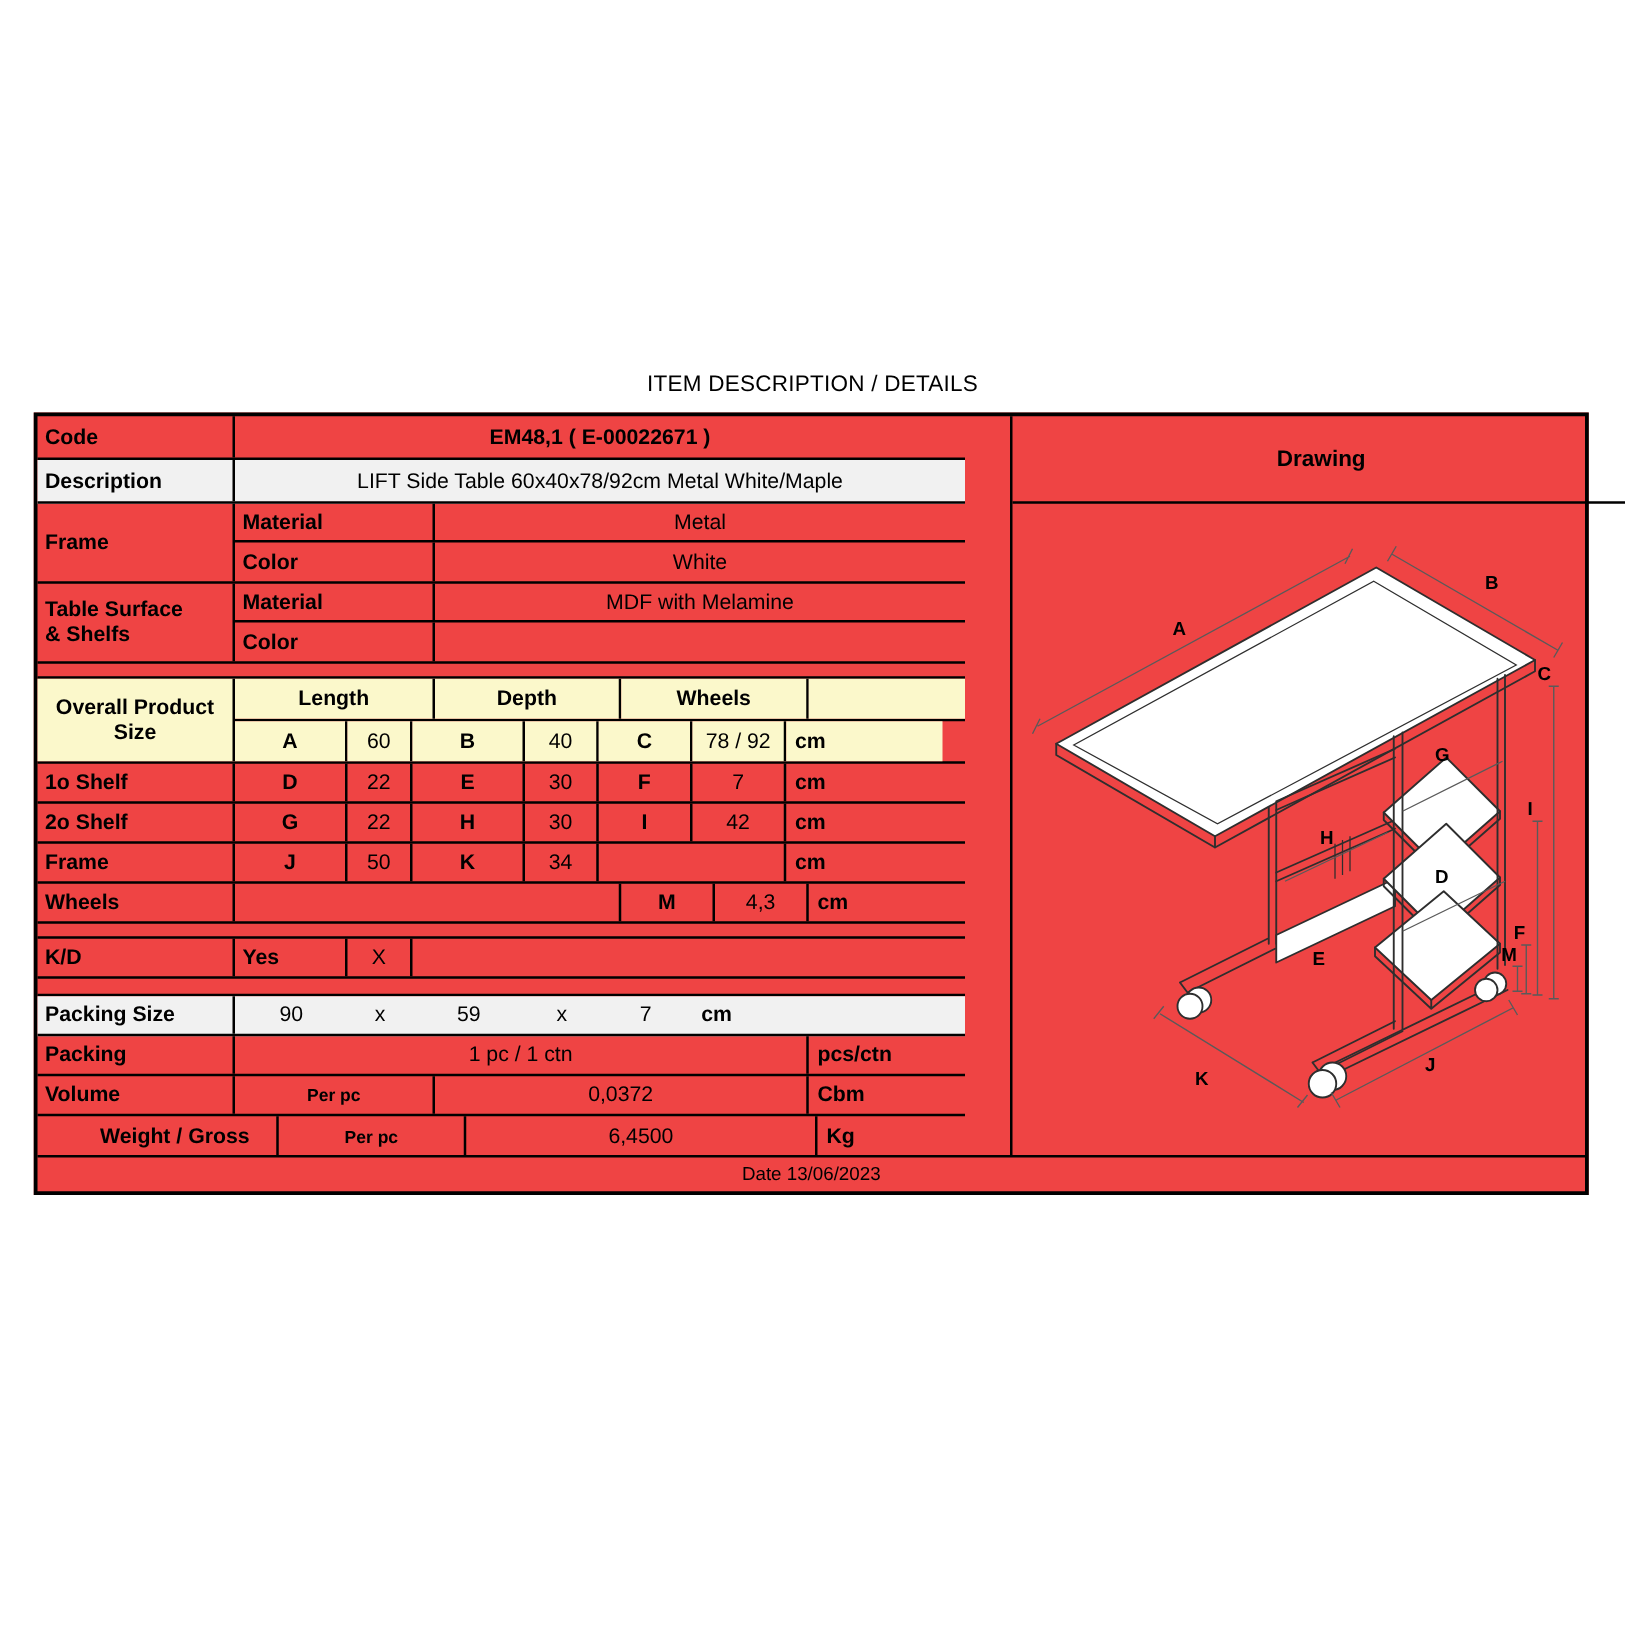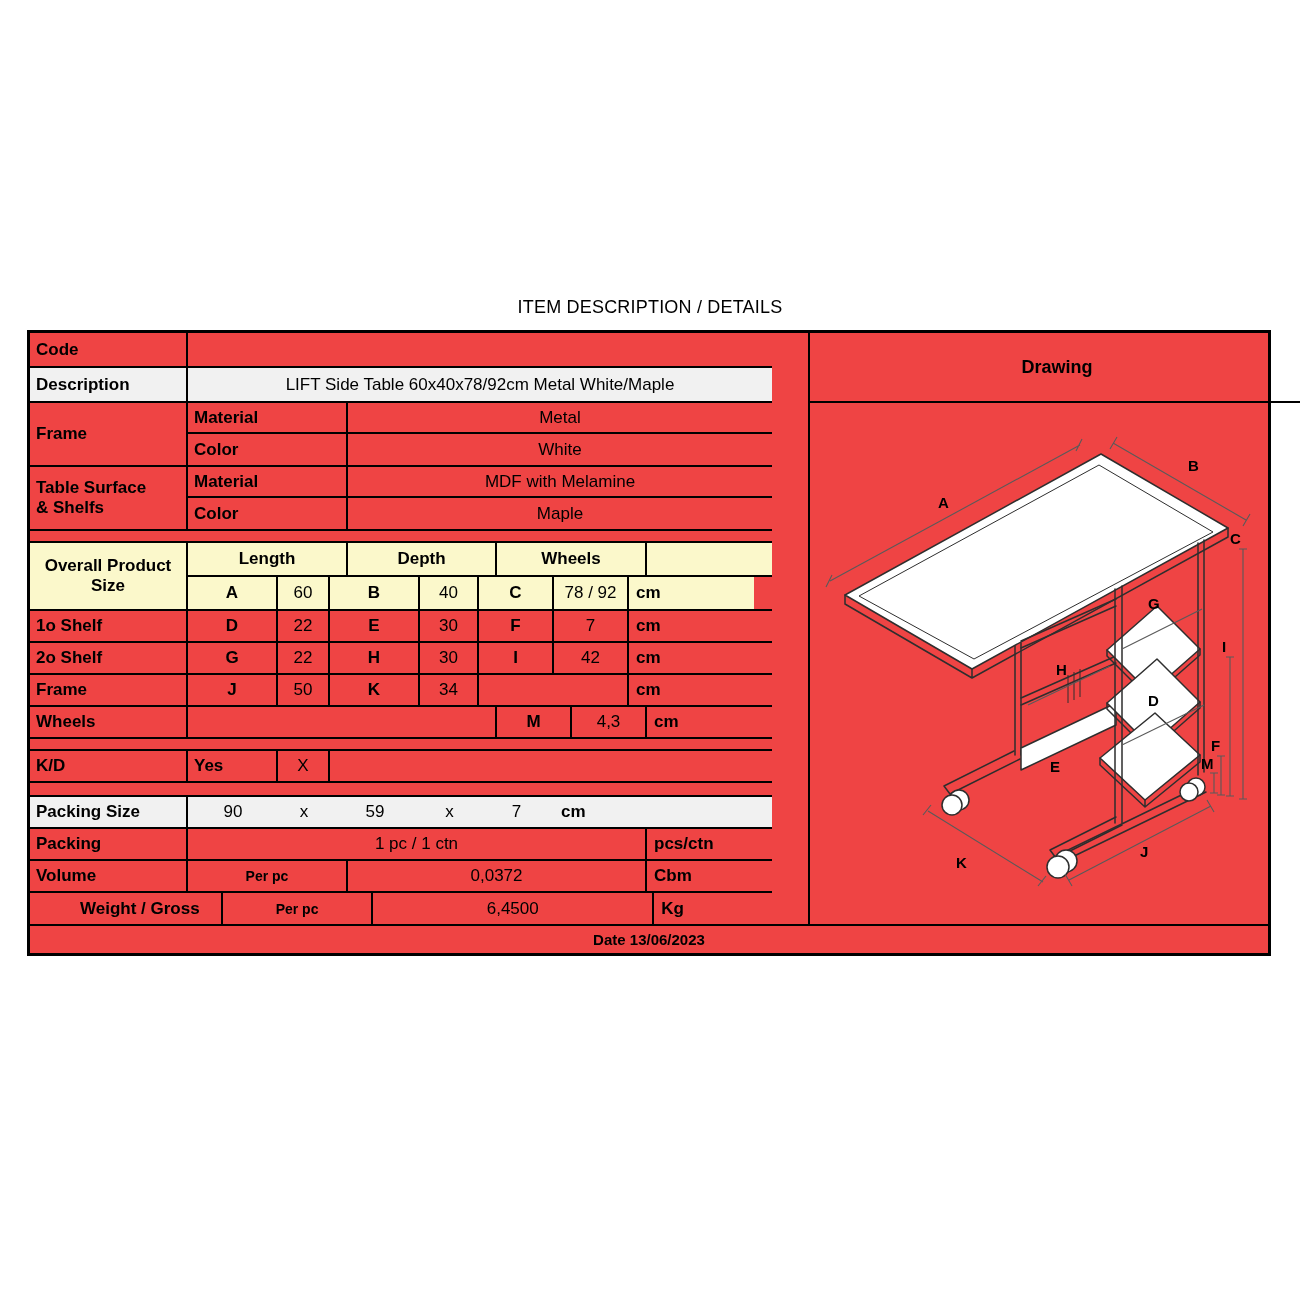--- a/index.html
+++ b/index.html
@@ -33,38 +33,39 @@
   .w90{width:90px} .w70{width:52px} .w59{width:59px} .w75{width:75px} .w125{width:125px}
   .w149{width:149px} .w150{width:150px} .w309{width:309px} .w459{width:459px} .w299{width:299px}
   .twoline { display:flex; flex-direction:column; align-items:flex-start; justify-content:center;
     line-height:1.18; }
   .twoline.center { align-items:center; }
   .right { width:496px; border-left:2px solid #000; display:flex; flex-direction:column;margin-left:36px; }
   .drawhead { height:70px; border-bottom:2px solid #000; display:flex; align-items:center;
     justify-content:center; font-weight:bold; font-size:18px; }
   .drawarea { height:515px; position:relative; }
   .daterow { height:27px; display:flex; align-items:center; justify-content:center;
-    font-weight:bold; font-size:15px; }
+    font-weight:normal; font-size:15px; }
   svg .ln { stroke:#2e2e2e; stroke-width:1.5; fill:none; stroke-linejoin:round; stroke-linecap:round; }
   svg .fill { fill:#fff; }
   svg .thin { stroke:#2e2e2e; stroke-width:1; fill:none; }
   svg .dim { stroke:#5a5a5a; stroke-width:1.1; fill:none; }
   svg text { font-family:"Liberation Sans",sans-serif; font-weight:bold; font-size:15px; fill:#000; }
 </style>
 </head>
 <body>
 
 <div class="title">ITEM DESCRIPTION / DETAILS</div>
 
 <div class="tbl">
   <div class="main">
     <div class="leftcol">
 
       <div class="row h35">
         <div class="c lbl w158">Code</div>
+        <div class="c bold w584 nr">EM48,1  ( E-00022671 )</div>
       </div>
 
       <div class="row h35 gray">
         <div class="c lbl w158">Description</div>
         <div class="c w584 nr">LIFT Side Table 60x40x78/92cm Metal White/Maple</div>
       </div>
 
       <div class="sect">
         <div class="c lbl w158 lblcell" style="border-right-width:2px">Frame</div>
         <div class="stack">
@@ -84,21 +85,20 @@
           <span>Table Surface</span>
           <span>&amp; Shelfs</span>
         </div>
         <div class="stack">
           <div class="row h31">
             <div class="c lbl w160">Material</div>
             <div class="c w424 nr">MDF with Melamine</div>
           </div>
           <div class="row h31">
             <div class="c lbl w160">Color</div>
-            <div class="c w424 nr">Maple</div>
           </div>
         </div>
       </div>
 
       <div class="gap"></div>
 
       <div class="sect">
         <div class="c w158 lblcell twoline center yellow" style="font-weight:bold">
           <span>Overall Product</span>
           <span>Size</span>

